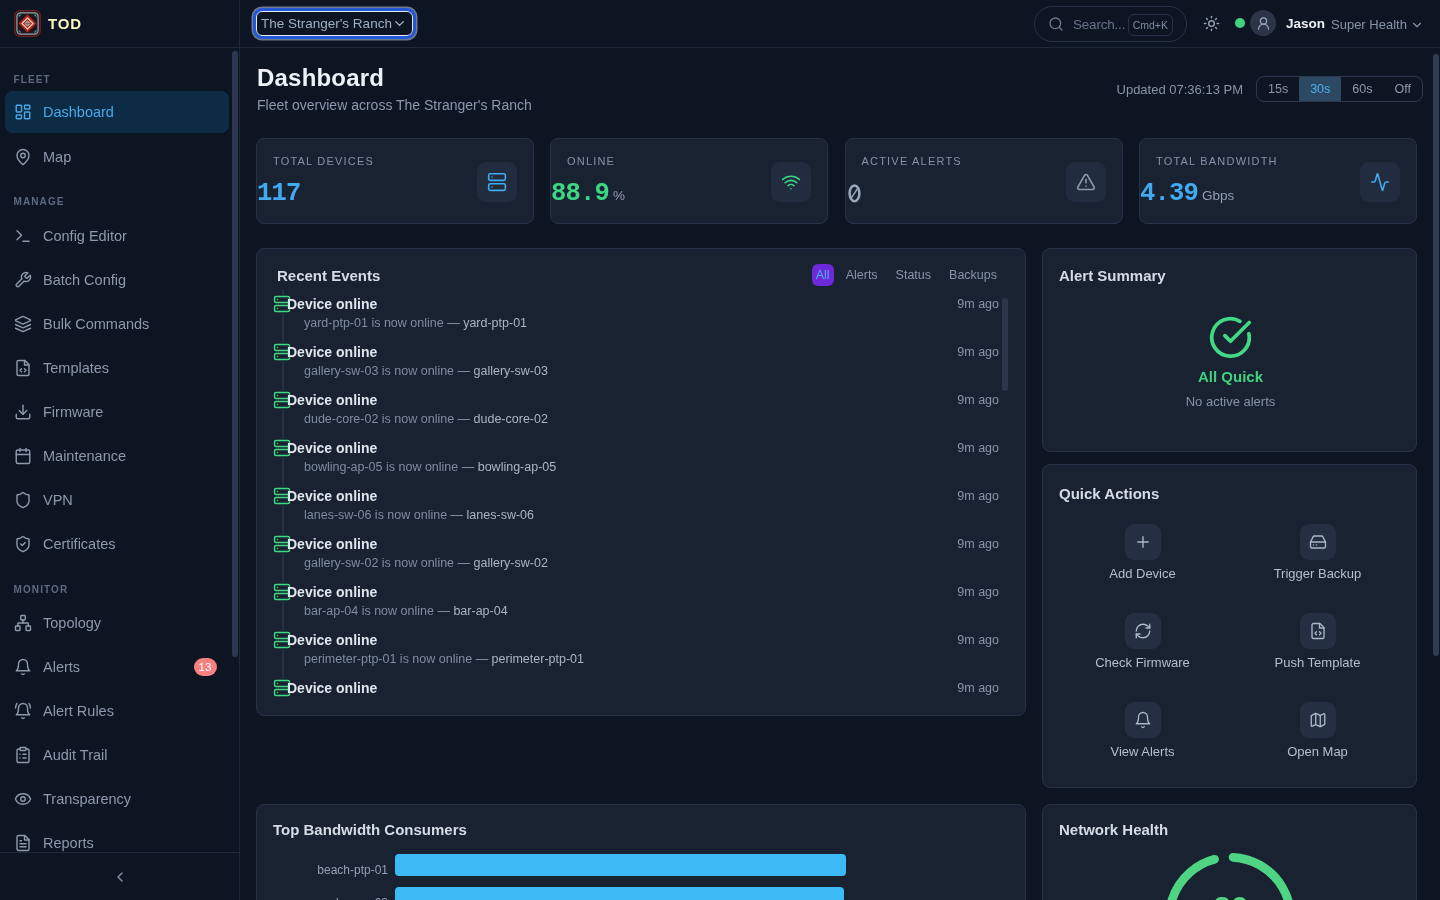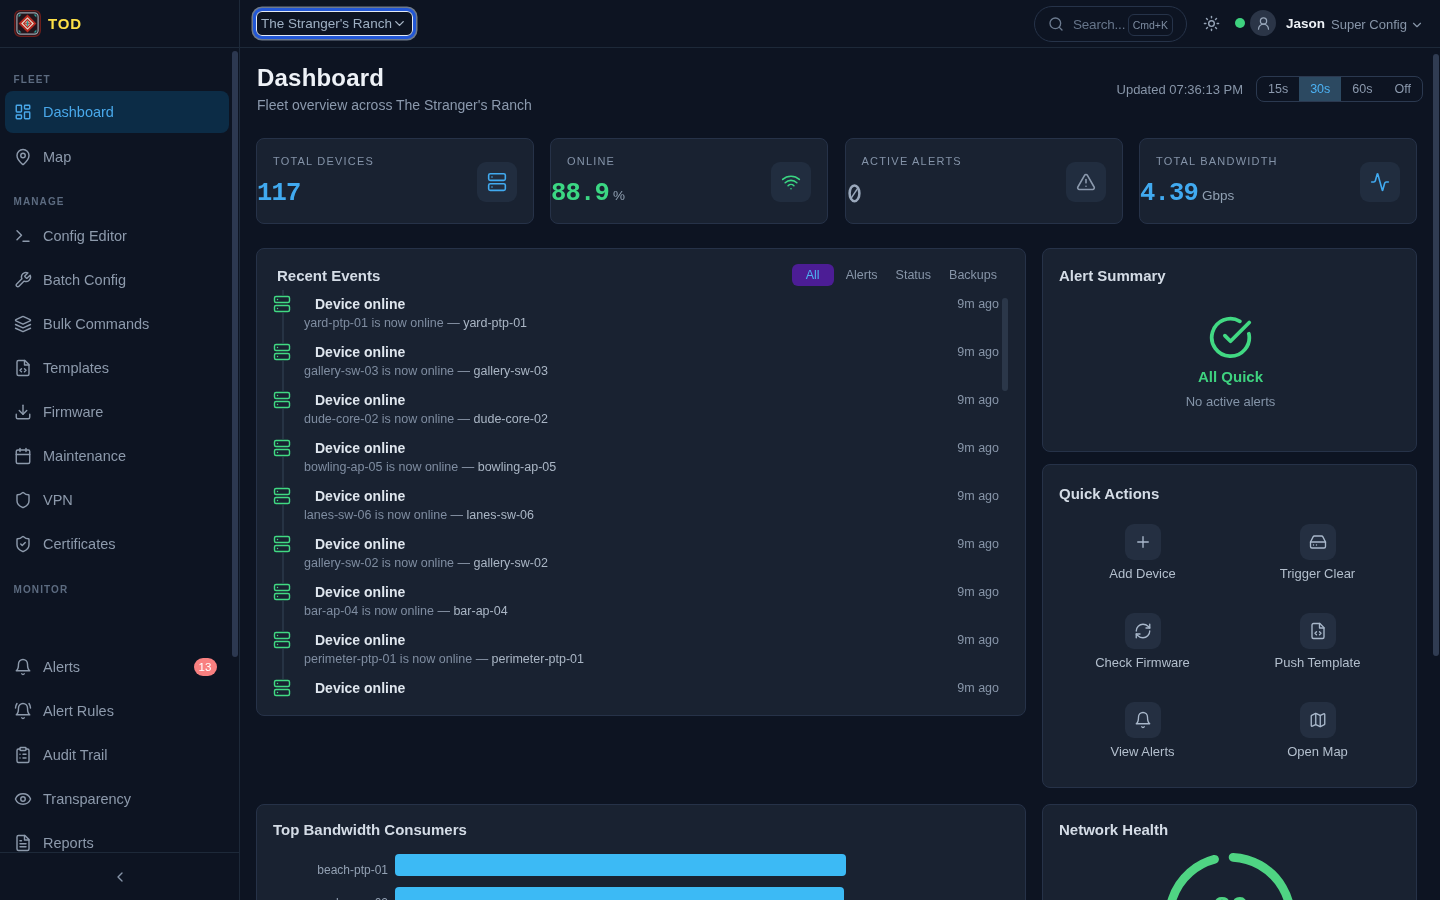--- a/index.html
+++ b/index.html
@@ -5,21 +5,21 @@
 <style>
   * { margin:0; padding:0; box-sizing:border-box; }
   html,body { width:1440px; height:900px; overflow:hidden; background:#0d1422; }
   body { font-family:"Liberation Sans", sans-serif; color:#e8edf4; -webkit-font-smoothing:antialiased; }
   #app { position:relative; width:1440px; height:900px; background:#0d1422; overflow:hidden; }
   .abs { position:absolute; }
   svg.ic { display:block; }
 
   
   #topbar { position:absolute; left:0; top:0; width:1440px; height:48px; background:#0d1422; border-bottom:1px solid #1d2939; z-index:5; }
-  #brand { position:absolute; left:48px; top:15px; font-size:15px; font-weight:700; letter-spacing:0.8px; color:#fde047; }
+  #brand { position:absolute; left:48px; top:15px; font-size:15px; font-weight:700; letter-spacing:0.8px; color:#fef9c3; }
   #sel { position:absolute; left:256px; top:11px; width:157px; height:25px; border:1.5px solid #e2e9f2; outline:3px solid #2257d6; box-shadow:0 0 0 4.5px rgba(190,205,225,0.55); border-radius:6px; background:#0d1422; display:flex; align-items:center; }
   #sel span { font-size:13.5px; color:#9fb0c3; padding-left:4px; flex:1; white-space:nowrap; }
   #searchbox { position:absolute; left:1034px; top:6px; width:153px; height:36px; border:1px solid #263349; border-radius:18px; display:flex; align-items:center; }
   #searchbox .ph { font-size:13.5px; color:#66758a; margin-left:9px; letter-spacing:-0.2px; }
   #cmdk { position:absolute; right:13px; top:7px; height:22px; padding:0 4px; border:1px solid #263349; border-radius:6px; font-size:10.5px; color:#7c8b9f; display:flex; align-items:center; }
   .tb-ic { color:#94a2b5; }
   #avatar { position:absolute; left:1250px; top:10px; width:26px; height:26px; border-radius:50%; background:#2b3547; display:flex; align-items:center; justify-content:center; color:#97a5b8; }
   #uname { position:absolute; left:1286px; top:16px; font-size:13.5px; font-weight:700; color:#edf1f6; }
   #urole { position:absolute; left:1331px; top:17px; font-size:13px; color:#8795a8; }
 
@@ -47,24 +47,24 @@
   .stat .tile { position:absolute; right:16px; top:23px; width:40px; height:40px; border-radius:9px; background:#212d3f; display:flex; align-items:center; justify-content:center; }
   .blue { color:#41aaf0; } .green { color:#3bd783; } .gray { color:#9aa8bb; }
 
   .ptitle { position:absolute; left:16px; top:18px; font-size:15px; font-weight:600; color:#d4dce6; }
 
   
   #events { left:256px; top:248px; width:770px; height:468px; }
   #events .ptitle { left:20px; }
   #tabs { position:absolute; right:22px; top:15px; display:flex; align-items:center; gap:6px; }
   #tabs div { font-size:12.5px; color:#8795a8; padding:4px 6px; border-radius:6px; }
-  #tabs div.on { background:#4c1d95; color:#4db1f2; padding:4px 14px; }
+  #tabs div.on { background:#6d28d9; color:#4db1f2; padding:4px 4px; }
   .evrow { position:absolute; left:0; width:770px; height:48px; }
   .evrow .eic { position:absolute; left:16px; top:15px; color:#41d983; }
-  .evrow .tl { position:absolute; left:58px; top:16px; font-size:14px; font-weight:600; color:#dfe6ee; }
+  .evrow .tl { position:absolute; left:30px; top:16px; font-size:14px; font-weight:600; color:#dfe6ee; }
   .evrow .sb2 { position:absolute; left:47px; top:36px; font-size:12.5px; color:#7f8da1; }
   .evrow .sb2 b { font-weight:400; color:#aab6c5; }
   .evrow .tm { position:absolute; right:28px; top:17px; font-size:12.5px; color:#8795a8; }
   .evline { position:absolute; background:#263344; }
 
   
   #alertsum { left:1042px; top:248px; width:375px; height:204px; }
   #allclear { position:absolute; left:0; top:119px; width:375px; text-align:center; font-size:15px; font-weight:600; color:#3ed27f; }
   #noalerts { position:absolute; left:0; top:145px; width:375px; text-align:center; font-size:13px; color:#8494a8; }
 
@@ -133,21 +133,21 @@
         <path d="m19.07 4.93-1.41 1.41"></path>
       </svg>
     <div class="abs" style="left:1235px; top:18px; width:10px; height:10px; border-radius:50%; background:#3ed27f;"></div>
     <div id="avatar">
       <svg class="ic" width="15" height="15" viewBox="0 0 24 24" fill="none" stroke="currentColor" stroke-width="2" stroke-linecap="round" stroke-linejoin="round">
           <circle cx="12" cy="8" r="5"></circle>
           <path d="M20 21a8 8 0 0 0-16 0"></path>
         </svg>
     </div>
     <div id="uname">Jason</div>
-    <div id="urole">Super Config</div>
+    <div id="urole">Super Health</div>
     <svg class="abs" style="left:1410px; top:18px;" width="14" height="14" viewBox="0 0 24 24" fill="none" stroke="#8795a8" stroke-width="2" stroke-linecap="round" stroke-linejoin="round">
         <path d="m6 9 6 6 6-6"></path>
       </svg>
   </div>
 
   <div id="sidebar">
       <div class="navlabel" style="top:26px;">FLEET</div>
       <div class="navitem active" style="top:43px;">
         <svg class="ic" width="18" height="18" viewBox="0 0 24 24" fill="none" stroke="currentColor" stroke-width="1.9" stroke-linecap="round" stroke-linejoin="round">
           <rect width="7" height="9" x="3" y="3" rx="1"></rect>
@@ -219,20 +219,30 @@
         <span>VPN</span>
       </div>
       <div class="navitem" style="top:476px;">
         <svg class="ic" width="18" height="18" viewBox="0 0 24 24" fill="none" stroke="currentColor" stroke-width="1.9" stroke-linecap="round" stroke-linejoin="round">
           <path d="M20 13c0 5-3.5 7.5-7.66 8.95a1 1 0 0 1-.67-.01C7.5 20.5 4 18 4 13V6a1 1 0 0 1 1-1c2 0 4.5-1.2 6.24-2.72a1.17 1.17 0 0 1 1.52 0C14.51 3.81 17 5 19 5a1 1 0 0 1 1 1z"></path>
           <path d="m9 12 2 2 4-4"></path>
         </svg>
         <span>Certificates</span>
       </div>
       <div class="navlabel" style="top:536px;">MONITOR</div>
+      <div class="navitem" style="top:555px;">
+        <svg class="ic" width="18" height="18" viewBox="0 0 24 24" fill="none" stroke="currentColor" stroke-width="1.9" stroke-linecap="round" stroke-linejoin="round">
+          <rect x="16" y="16" width="6" height="6" rx="1"></rect>
+          <rect x="2" y="16" width="6" height="6" rx="1"></rect>
+          <rect x="9" y="2" width="6" height="6" rx="1"></rect>
+          <path d="M5 16v-3a1 1 0 0 1 1-1h12a1 1 0 0 1 1 1v3"></path>
+          <path d="M12 12V8"></path>
+        </svg>
+        <span>Topology</span>
+      </div>
       <div class="navitem" style="top:599px;">
         <svg class="ic" width="18" height="18" viewBox="0 0 24 24" fill="none" stroke="currentColor" stroke-width="1.9" stroke-linecap="round" stroke-linejoin="round">
           <path d="M6 8a6 6 0 0 1 12 0c0 7 3 9 3 9H3s3-2 3-9"></path>
           <path d="M10.3 21a1.94 1.94 0 0 0 3.4 0"></path>
         </svg>
         <span>Alerts</span>
         <span class="badge">13</span>
       </div>
       <div class="navitem" style="top:643px;">
         <svg class="ic" width="18" height="18" viewBox="0 0 24 24" fill="none" stroke="currentColor" stroke-width="1.9" stroke-linecap="round" stroke-linejoin="round">
@@ -490,21 +500,21 @@
       </div>
       <div class="qlab" style="left:9.5px; top:101px;">Add Device</div>
       <div class="qtile" style="left:256.5px; top:59px;">
         <svg class="ic" width="18" height="18" viewBox="0 0 24 24" fill="none" stroke="currentColor" stroke-width="1.8" stroke-linecap="round" stroke-linejoin="round">
           <line x1="22" x2="2" y1="12" y2="12"></line>
           <path d="M5.45 5.11 2 12v6a2 2 0 0 0 2 2h16a2 2 0 0 0 2-2v-6l-3.45-6.89A2 2 0 0 0 16.76 4H7.24a2 2 0 0 0-1.79 1.11z"></path>
           <line x1="6" x2="6.01" y1="16" y2="16"></line>
           <line x1="10" x2="10.01" y1="16" y2="16"></line>
         </svg>
       </div>
-      <div class="qlab" style="left:184.5px; top:101px;">Trigger Clear</div>
+      <div class="qlab" style="left:184.5px; top:101px;">Trigger Backup</div>
       <div class="qtile" style="left:81.5px; top:148px;">
         <svg class="ic" width="18" height="18" viewBox="0 0 24 24" fill="none" stroke="currentColor" stroke-width="1.8" stroke-linecap="round" stroke-linejoin="round">
           <path d="M3 12a9 9 0 0 1 9-9 9.75 9.75 0 0 1 6.74 2.74L21 8"></path>
           <path d="M21 3v5h-5"></path>
           <path d="M21 12a9 9 0 0 1-9 9 9.75 9.75 0 0 1-6.74-2.74L3 16"></path>
           <path d="M8 16H3v5"></path>
         </svg>
       </div>
       <div class="qlab" style="left:9.5px; top:190px;">Check Firmware</div>
       <div class="qtile" style="left:256.5px; top:148px;">

